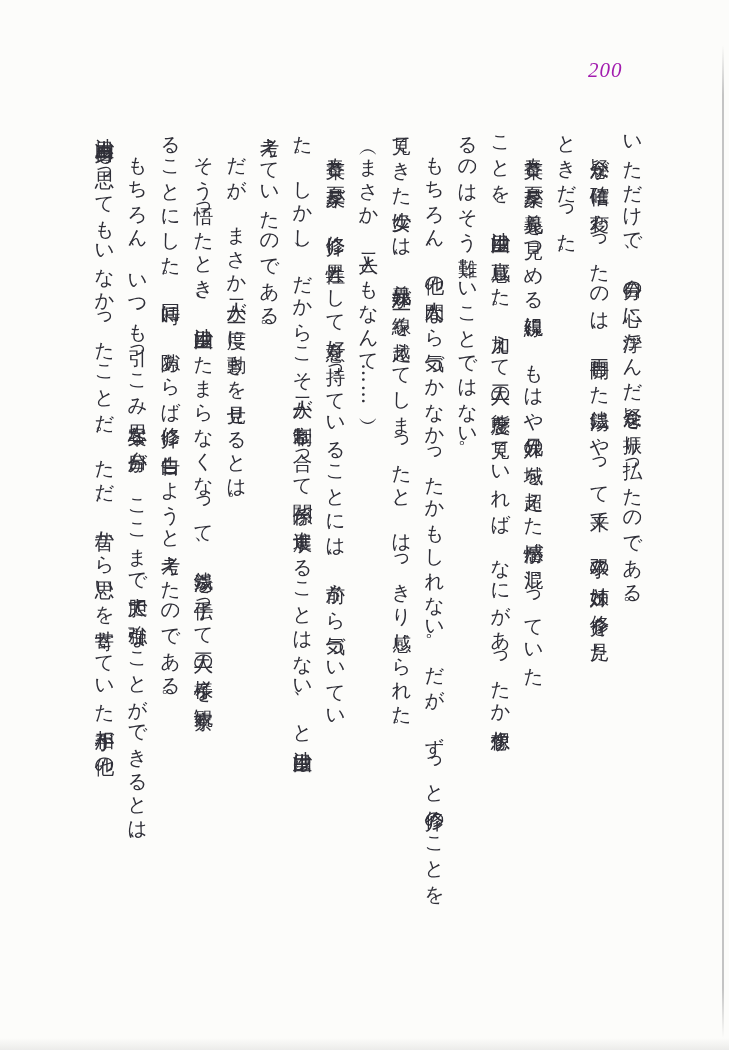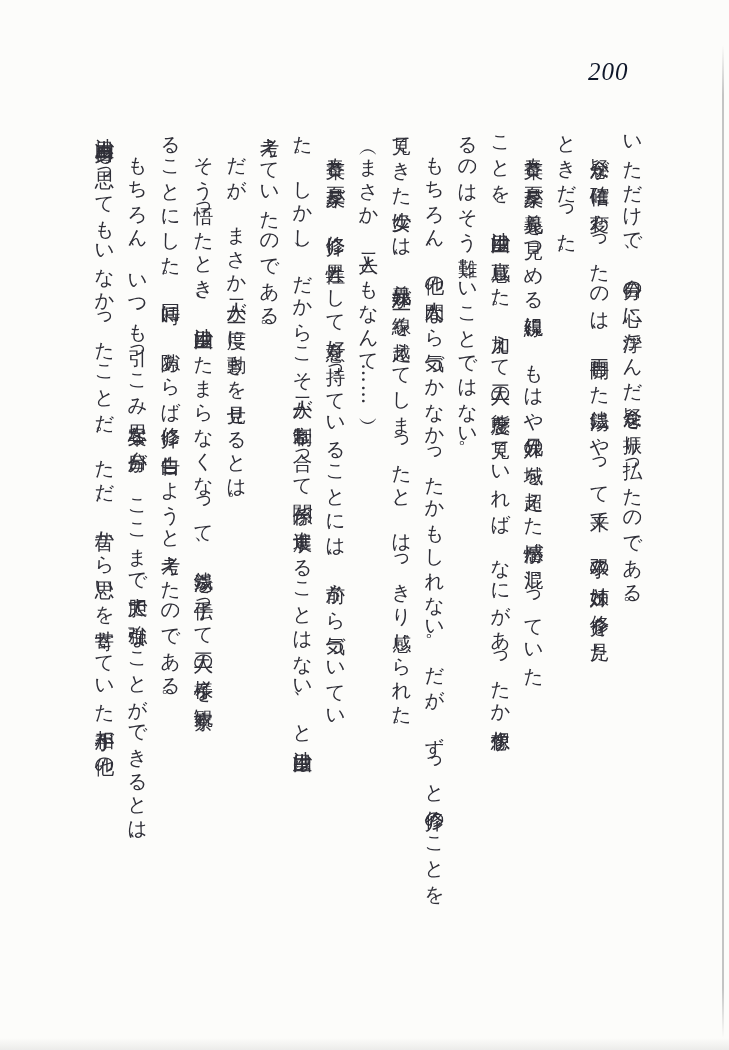--- a/index.html
+++ b/index.html
@@ -18,23 +18,23 @@
     width: 729px;
     height: 1050px;
     background: #fcfcfa;
   }
   .page-number {
     position: absolute;
     left: 588px;
     top: 58px;
     font-family: "Liberation Serif", serif;
     font-style: italic;
-    font-size: 25px;
+    font-size: 21px;
     letter-spacing: 1px;
-    color: #0f172a;
+    color: #a21caf;
   }
   .text-block {
     position: absolute;
     top: 122px;
     right: 80px;
     width: 561px;
     height: 838px;
     writing-mode: vertical-rl;
     -webkit-writing-mode: vertical-rl;
     text-orientation: mixed;

